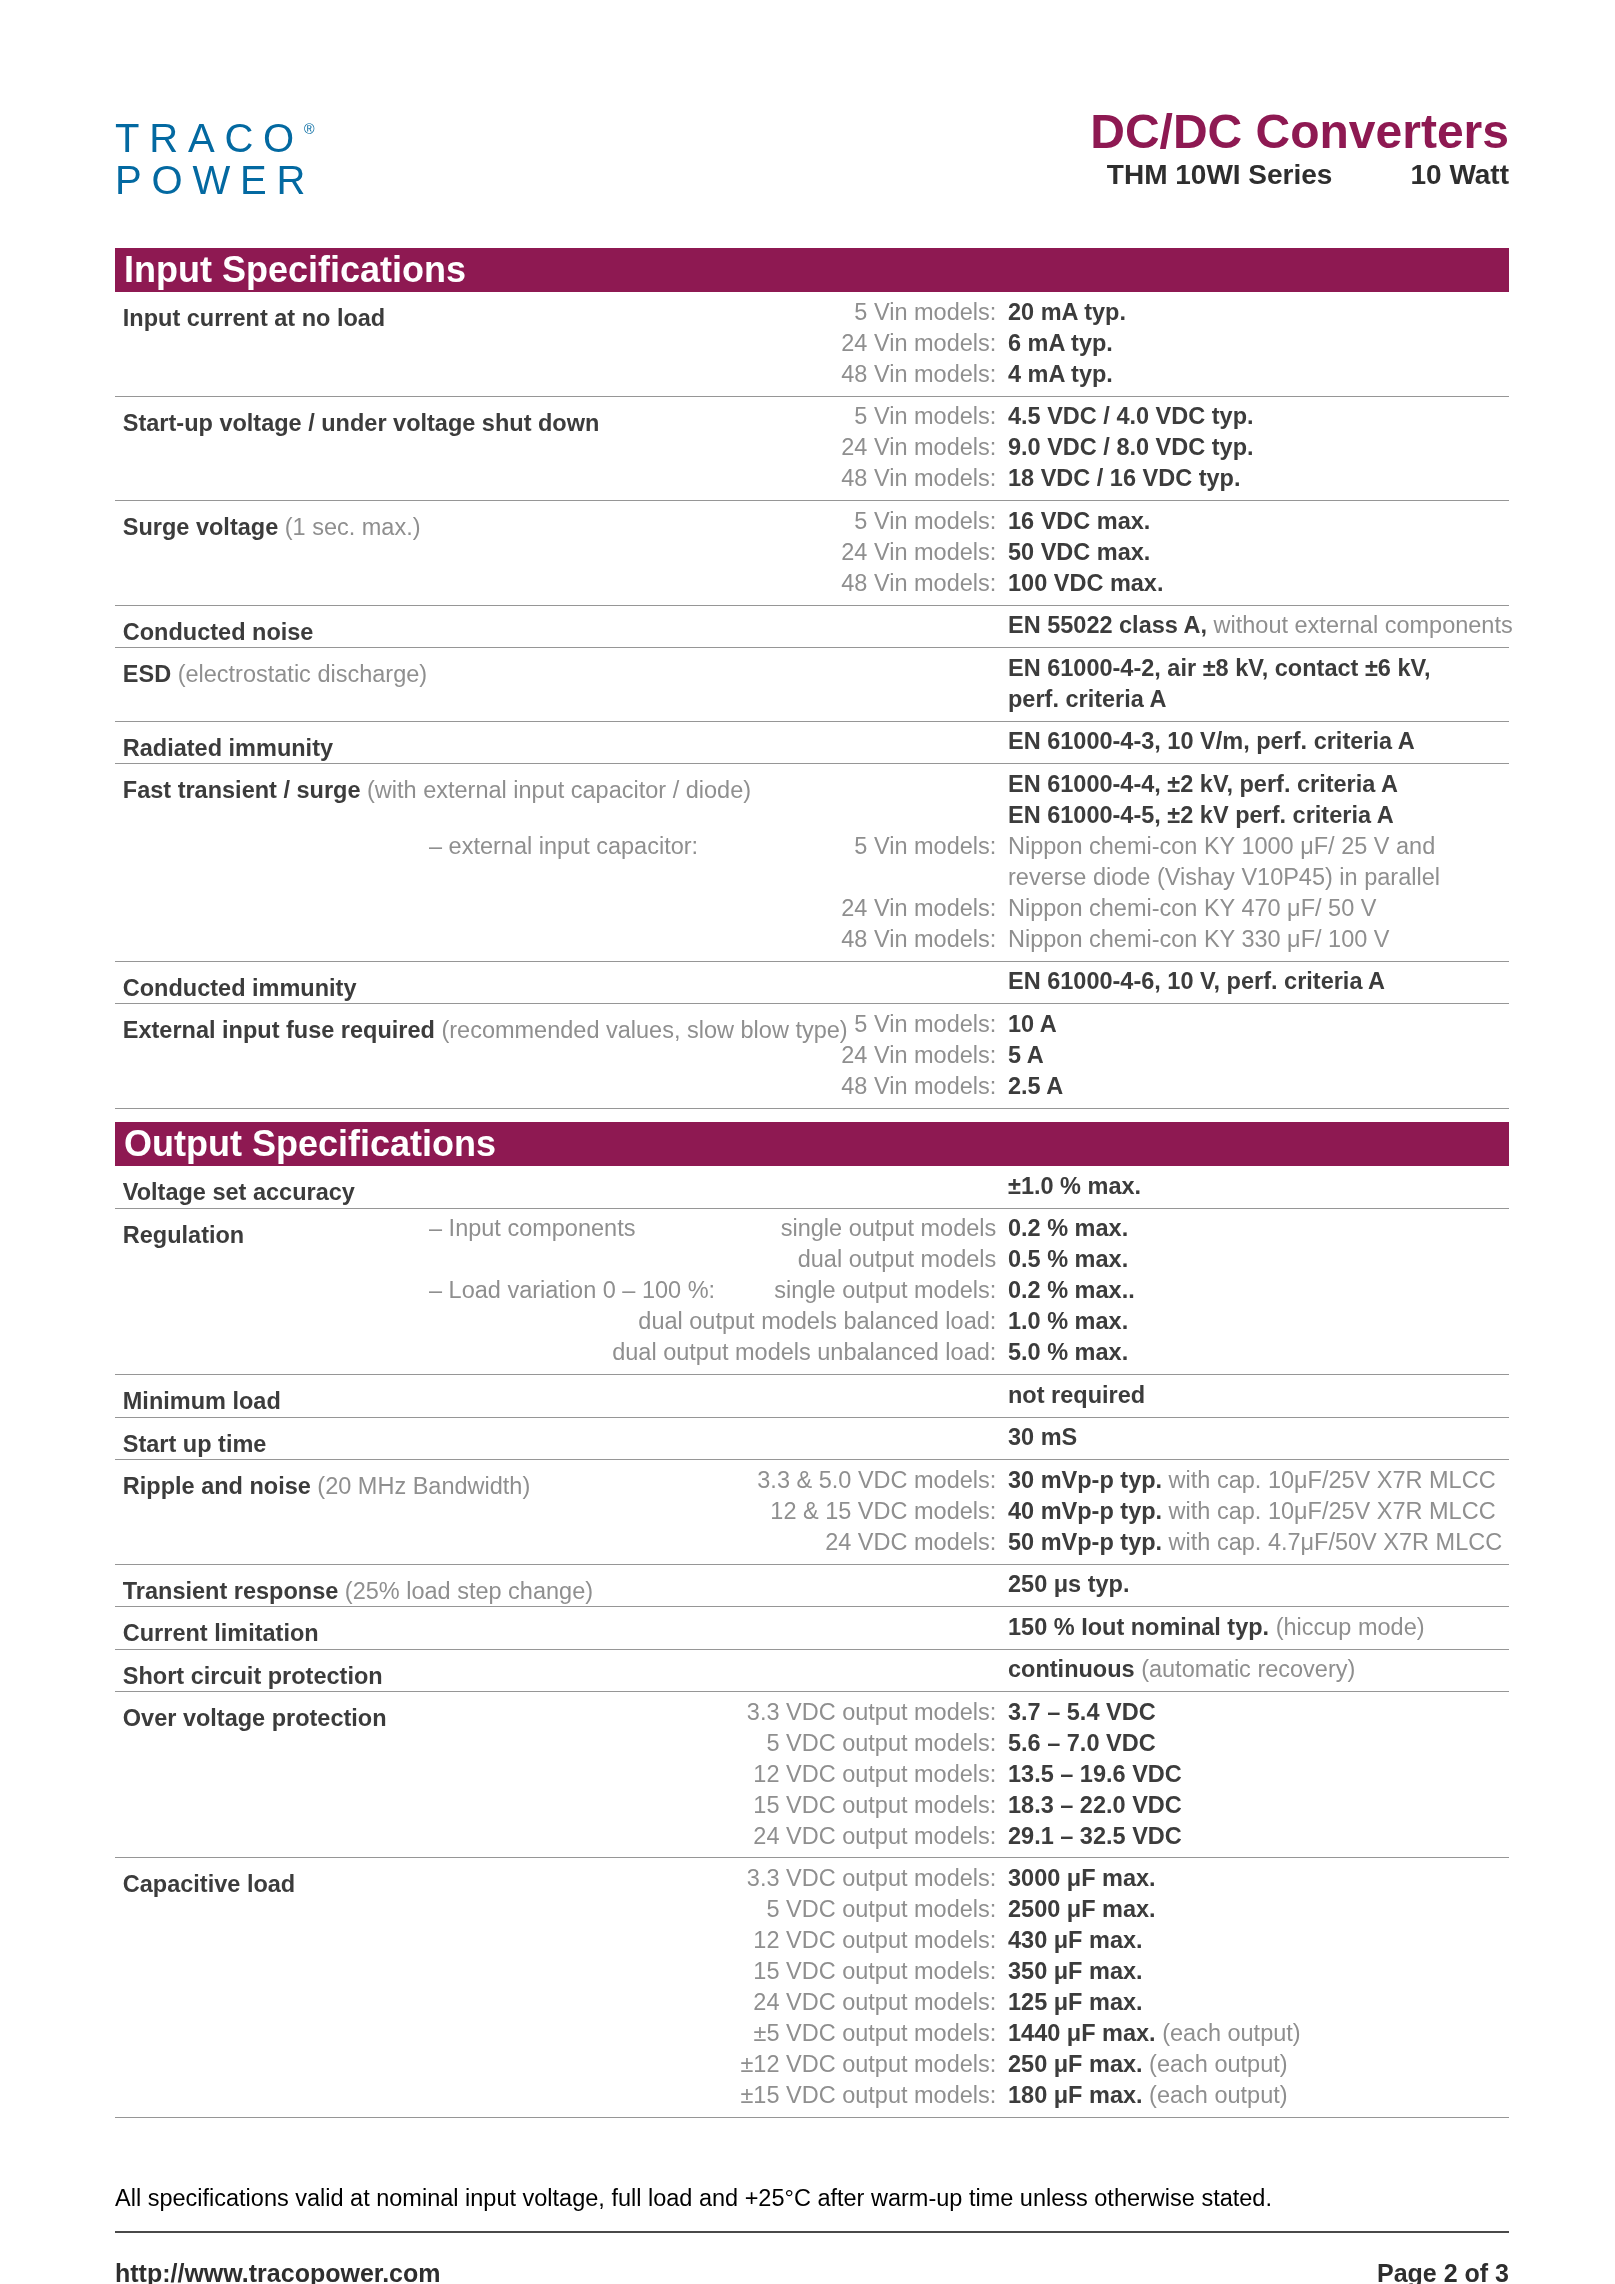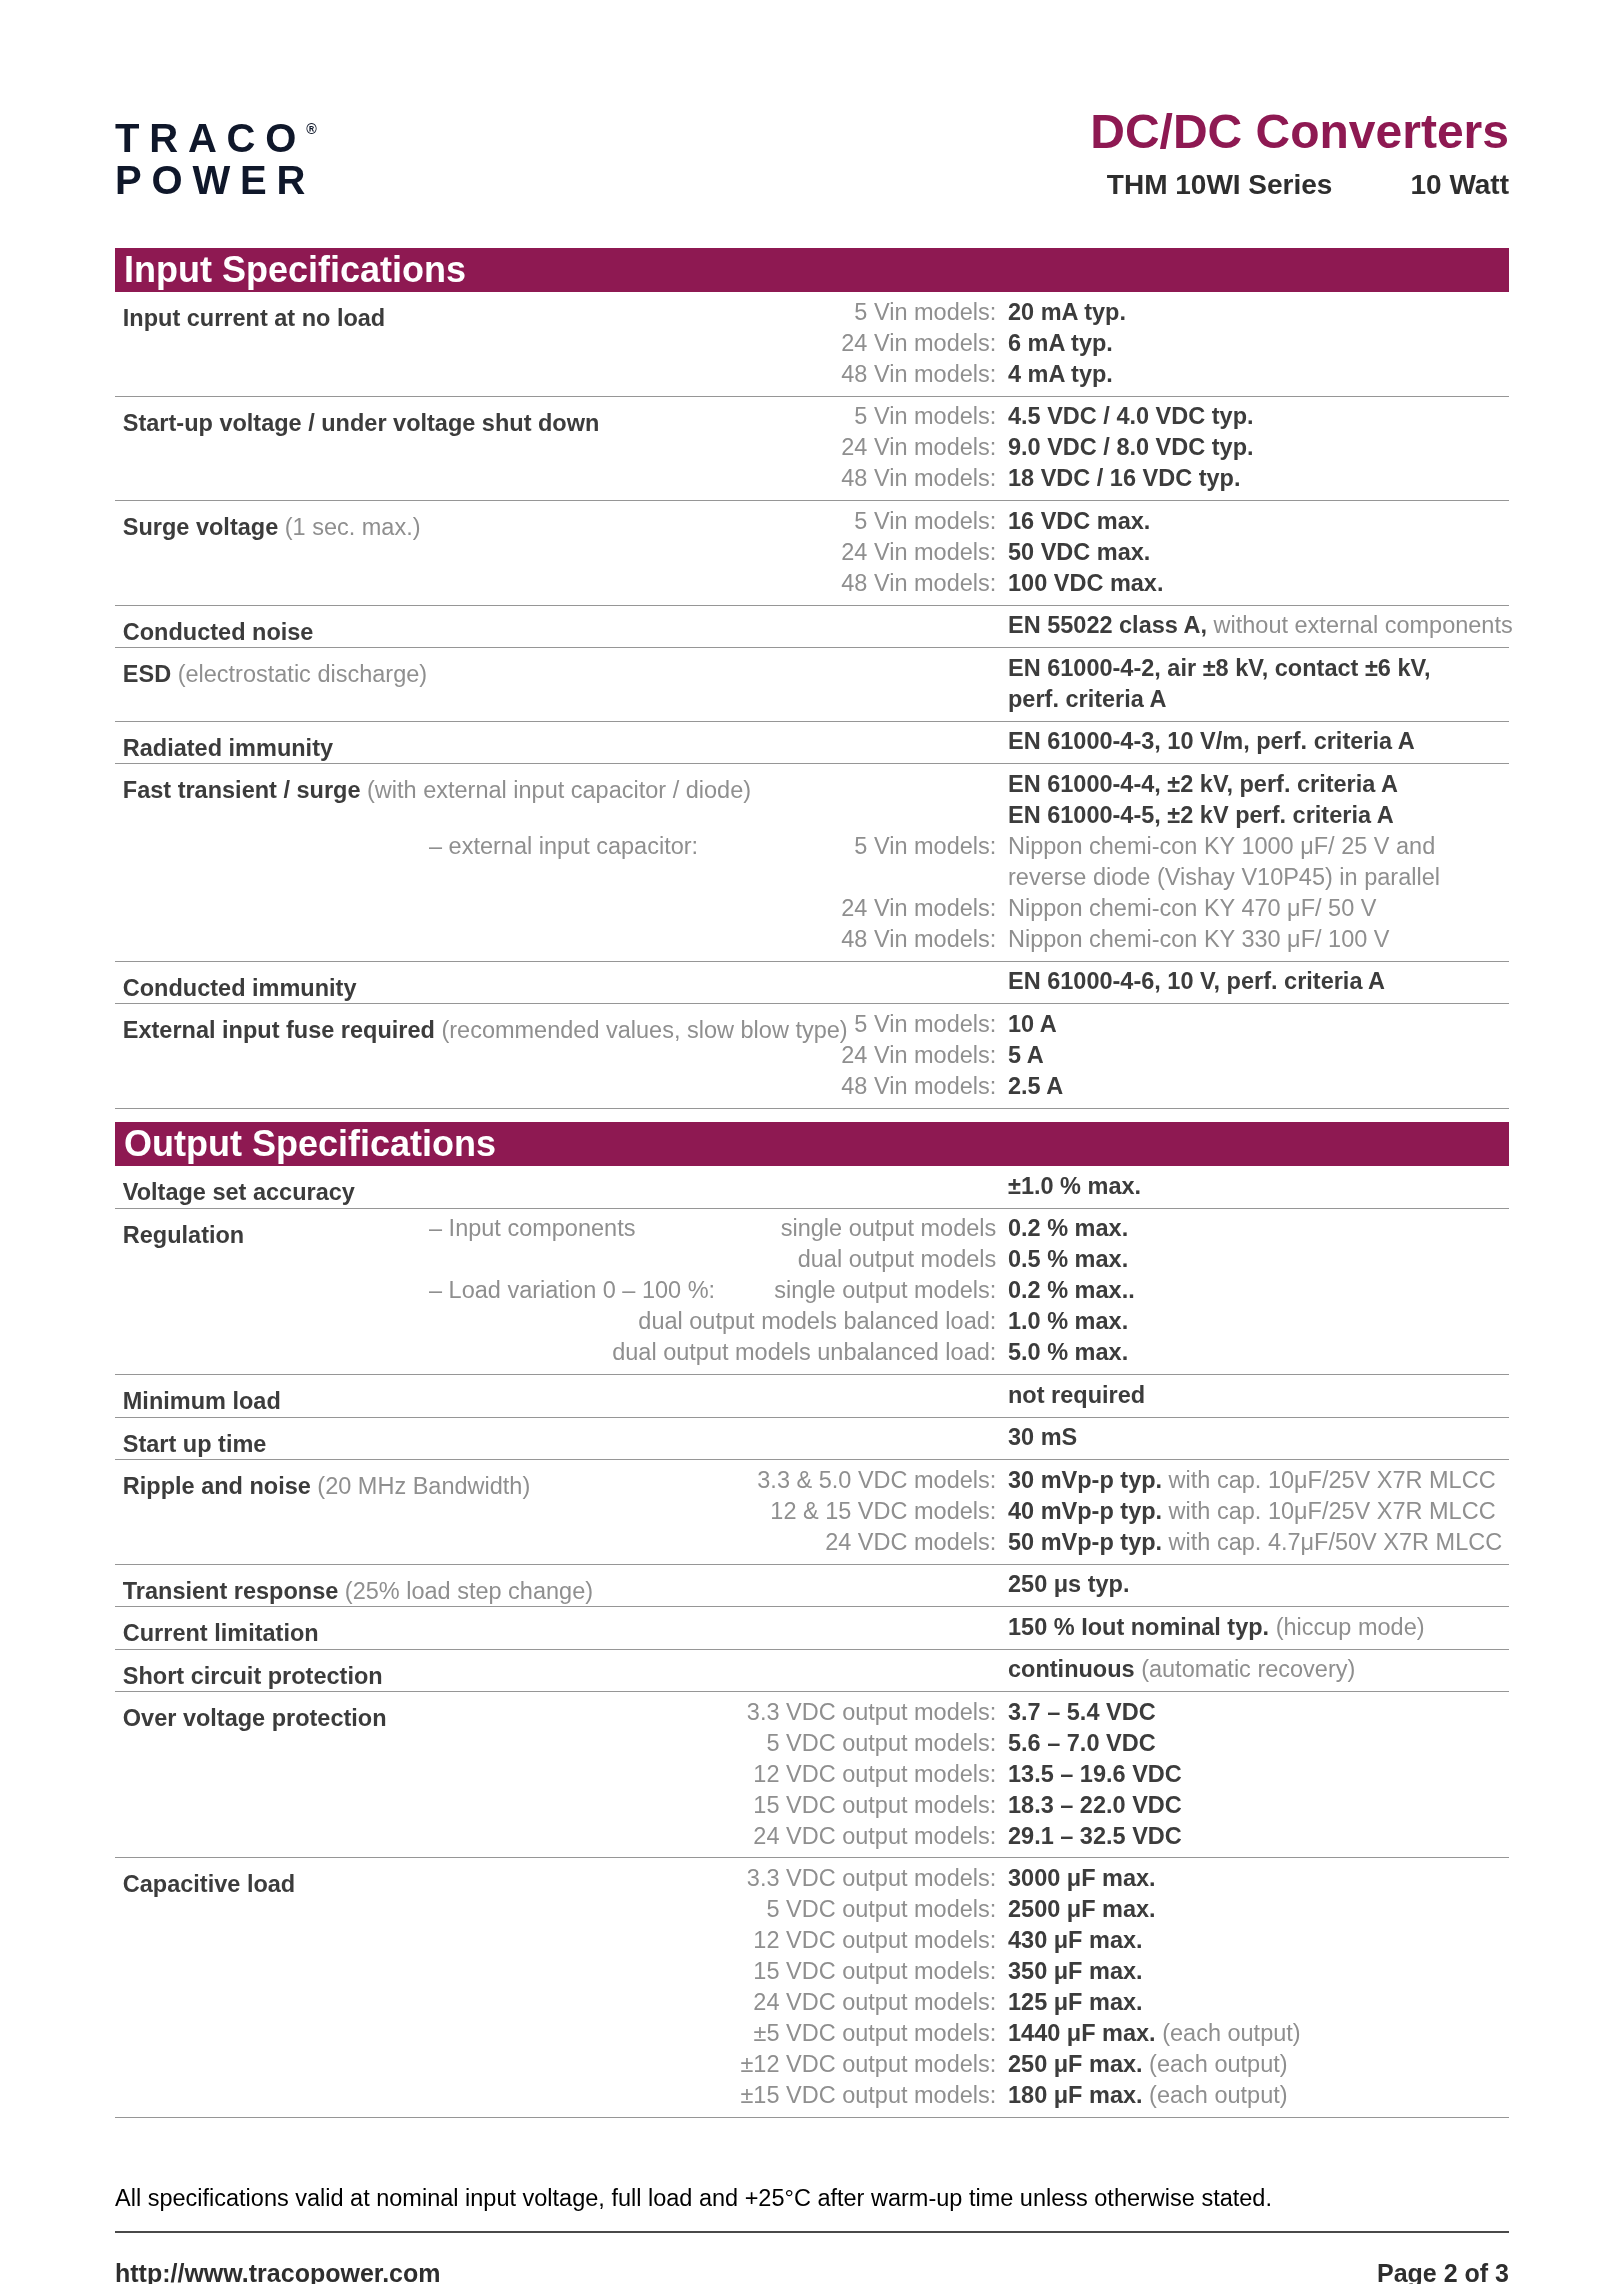--- a/index.html
+++ b/index.html
@@ -5,25 +5,25 @@
   :root { --brand:#8E1952; --ink:#3c3c3c; --light:#8f8f8f; --rule:#969696; }
   * { box-sizing:border-box; }
   body { margin:0; background:#ffffff; }
   .page {
     width:1616px; height:2284px; background:#fff; overflow:hidden;
     font-family:"Liberation Sans", sans-serif; font-size:23.5px; color:var(--ink);
     padding:108px 107px 0 115px; position:relative;
   }
   
   .hdr { display:flex; justify-content:space-between; align-items:flex-start; }
-  .logo { font-weight:bold; font-size:40px; line-height:42px; letter-spacing:9.8px; color:#0f172a; }
+  .logo { font-weight:normal; font-size:40px; line-height:42px; letter-spacing:9.8px; color:#0369a1; }
   .logo sup { font-size:14.3px; letter-spacing:0; vertical-align:18px; }
   .title-block { text-align:right; }
   .doc-title { color:var(--brand); font-weight:bold; font-size:48px; line-height:47px; }
-  .doc-sub { margin-top:14px; display:flex; justify-content:flex-end; gap:78px;
+  .doc-sub { margin-top:4px; display:flex; justify-content:flex-end; gap:78px;
              font-weight:bold; font-size:28px; color:#2e2e2e; }
   
   #sections { margin-top:0; }
   .bar { background:var(--brand); color:#fff; font-weight:bold; font-size:36px;
          line-height:30px; padding:7.2px 10.4px 7.2px 9px; margin-top:13px; }
   #sections > .bar:first-child { margin-top:47px; }
   
   .row { position:relative; border-bottom:1.3px solid var(--rule); padding:4.6px 0 5.9px 0; min-height:41px; }
   .row-label { position:absolute; left:7.8px; top:11px; line-height:31px; white-space:nowrap; }
   .b { font-weight:bold; color:var(--ink); }

